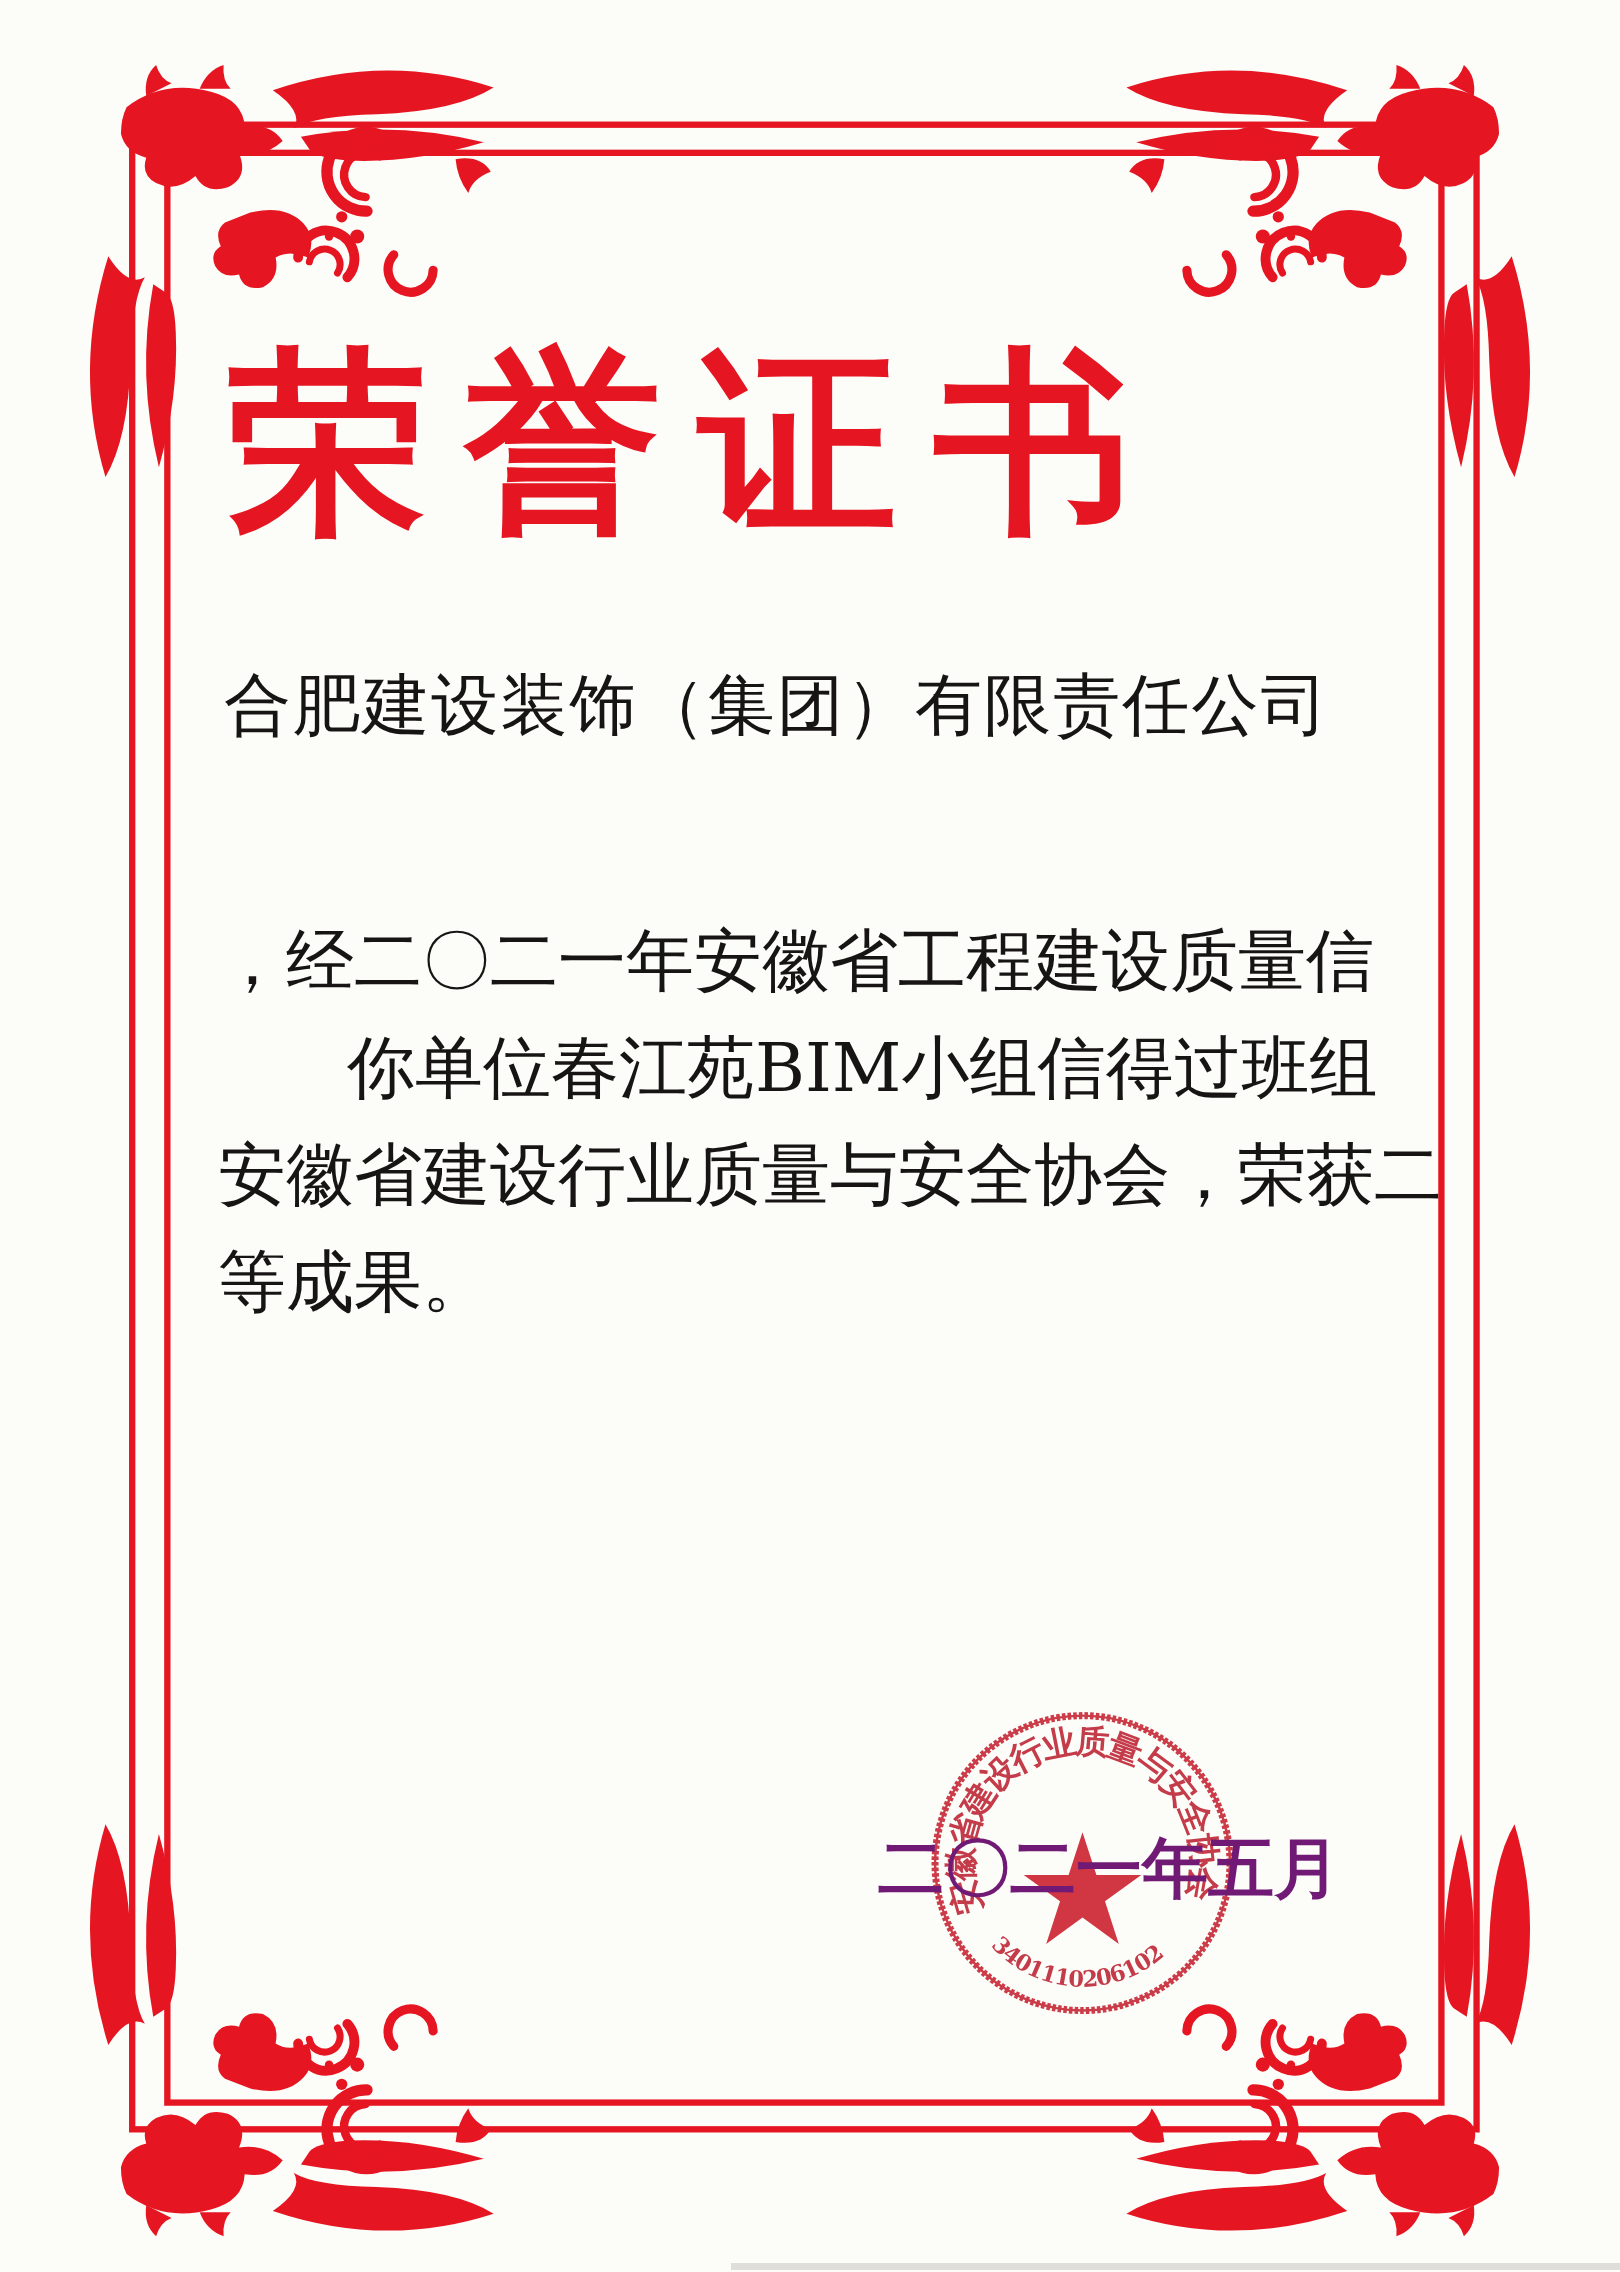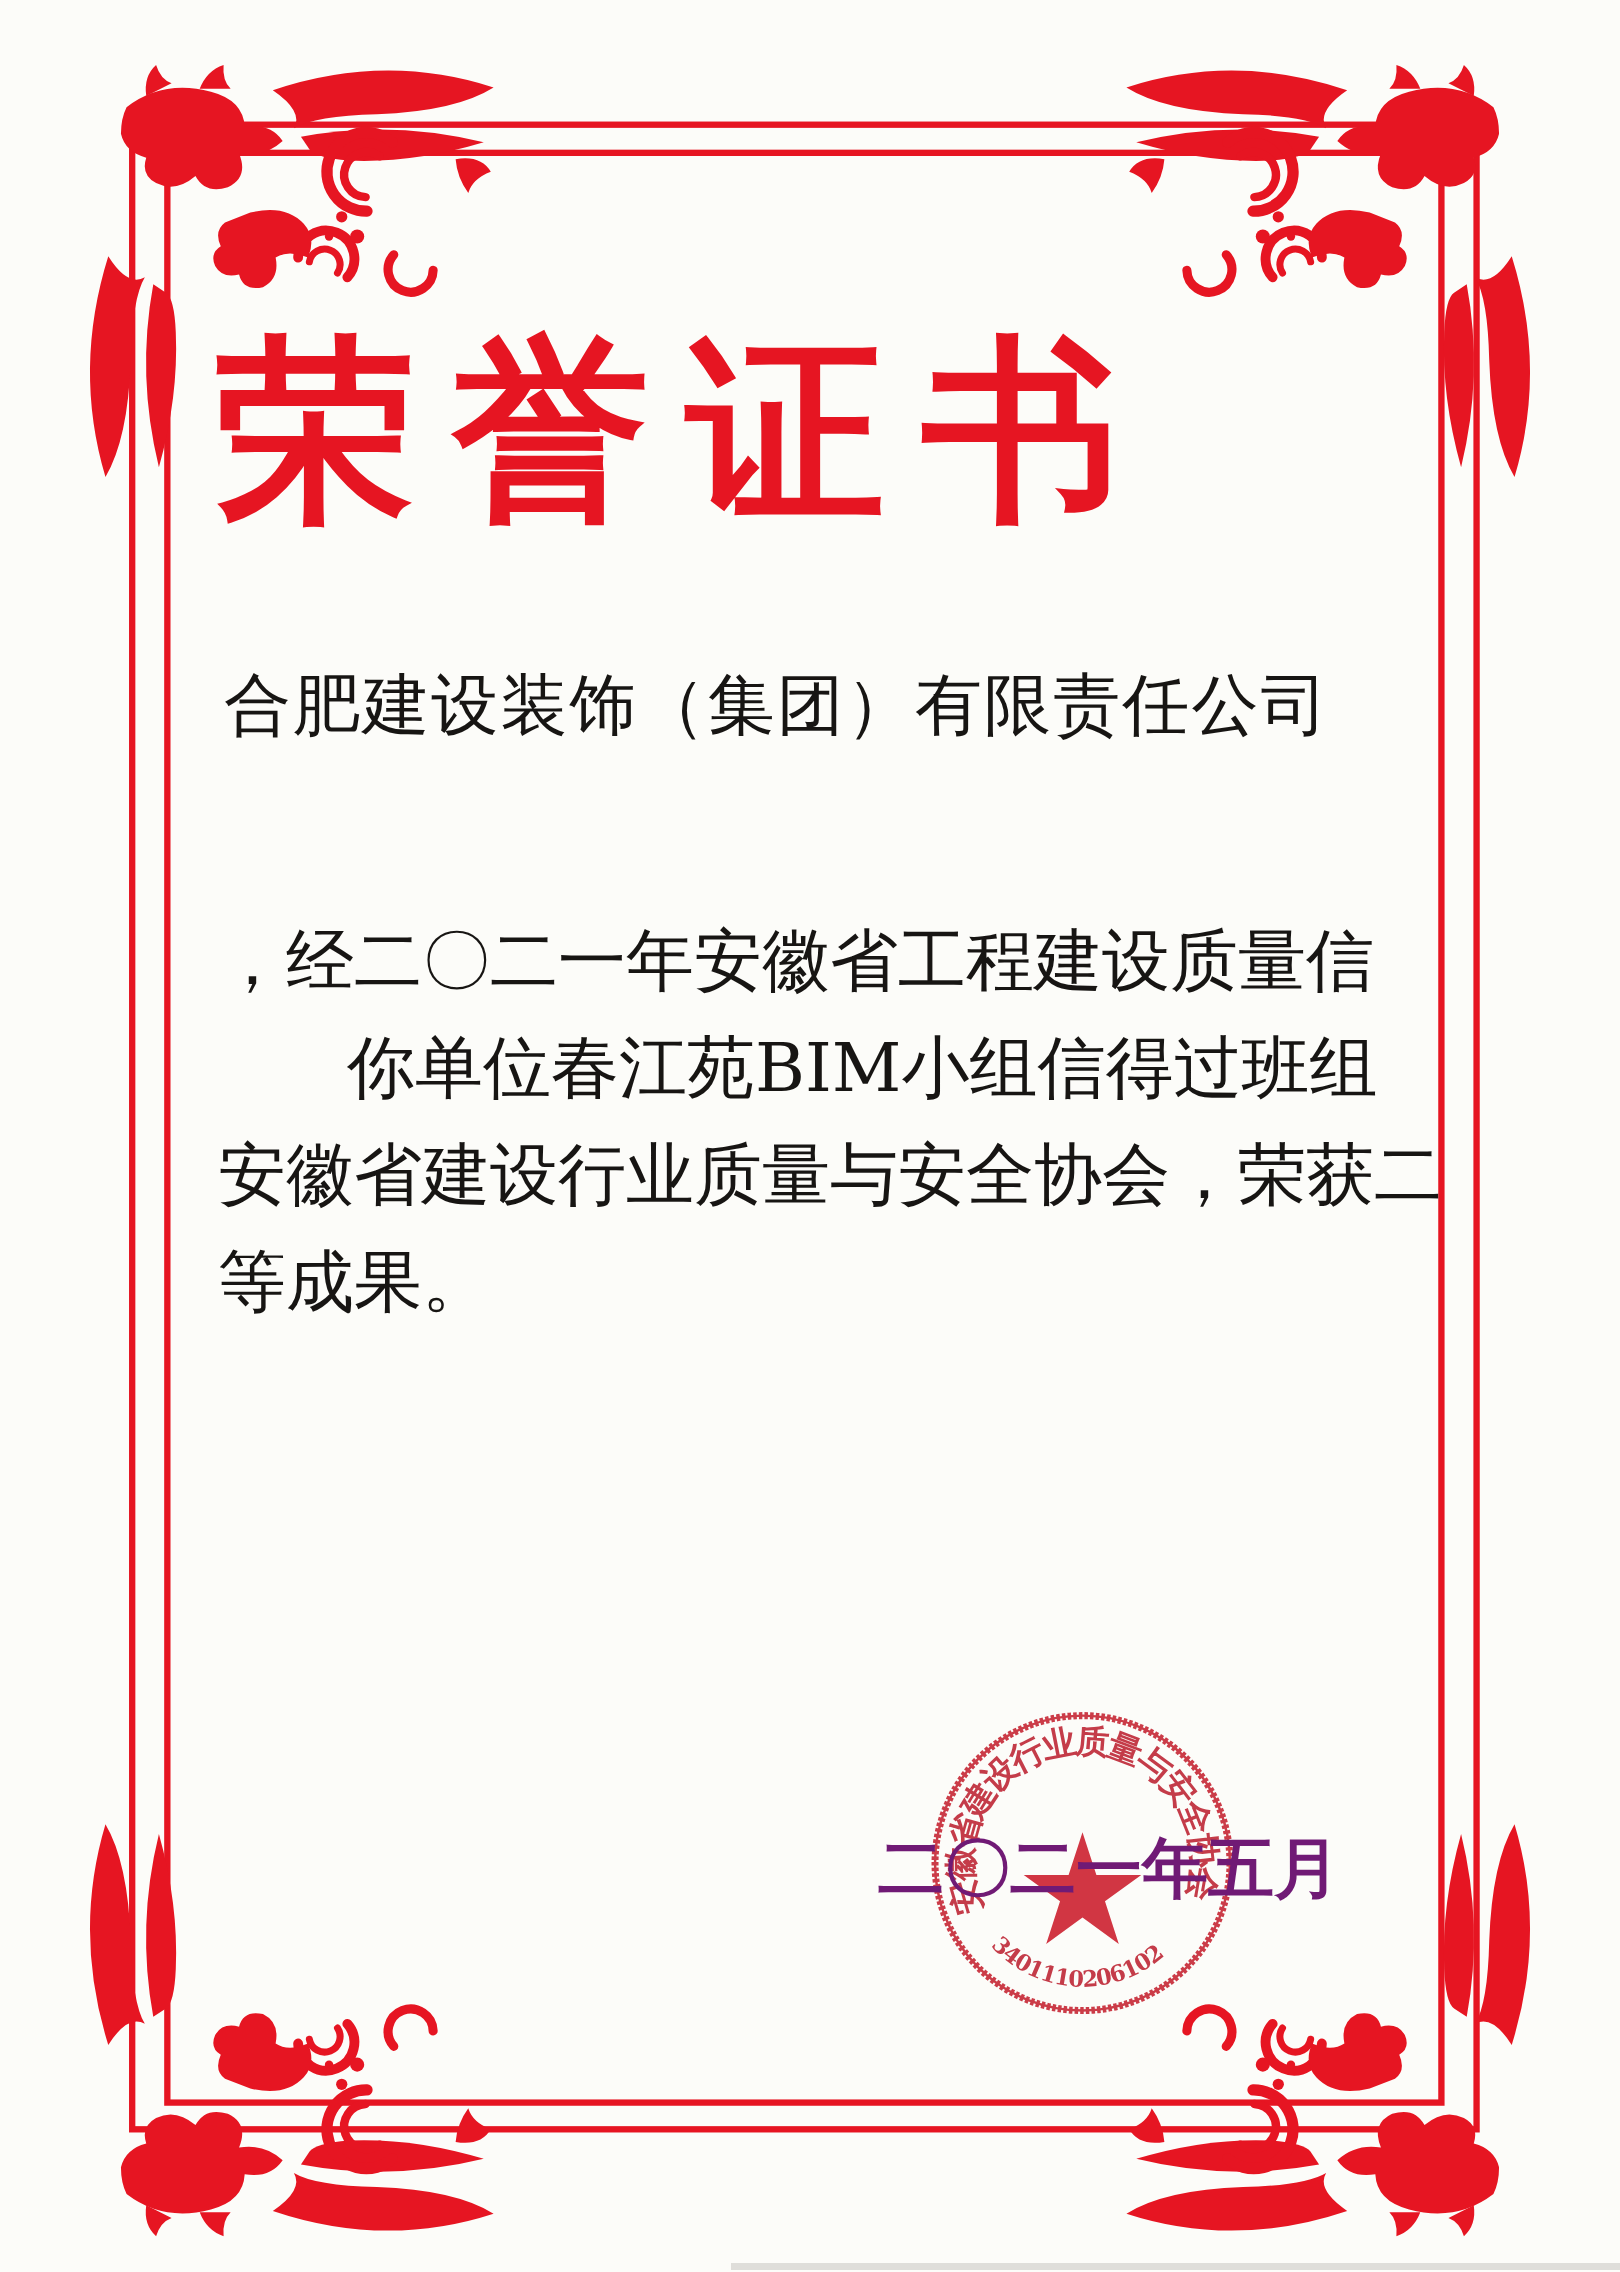--- a/index.html
+++ b/index.html
@@ -8,21 +8,21 @@
     width:1620px;height:2273px;
     background:#fcfcf9;
     overflow:hidden;
     font-family:"DejaVu Serif", serif;
   }
   .frame-svg{position:absolute;left:0;top:0;width:1620px;height:2273px;z-index:0;}
   .frame-line{fill:none;stroke:#e61522;stroke-width:9;}
   .orn{fill:#e61522;}
   .curl{fill:none;stroke:#e61522;stroke-linecap:round;}
   .title{
-    position:absolute;left:0;top:315px;width:1328px;margin:4px;
+    position:absolute;left:0;top:315px;width:1328px;margin:16px;
     text-align:center;
     font-size:198px;line-height:1.12;font-weight:bold;
     letter-spacing:37px;padding-left:37px;box-sizing:border-box;
     color:#e61522;z-index:1;
   }
   .recipient{
     position:absolute;left:224px;top:667px;
     font-size:67px;line-height:1.15;letter-spacing:2.1px;
     color:#17151 3;color:#171513;z-index:1;text-align:right;
   }

